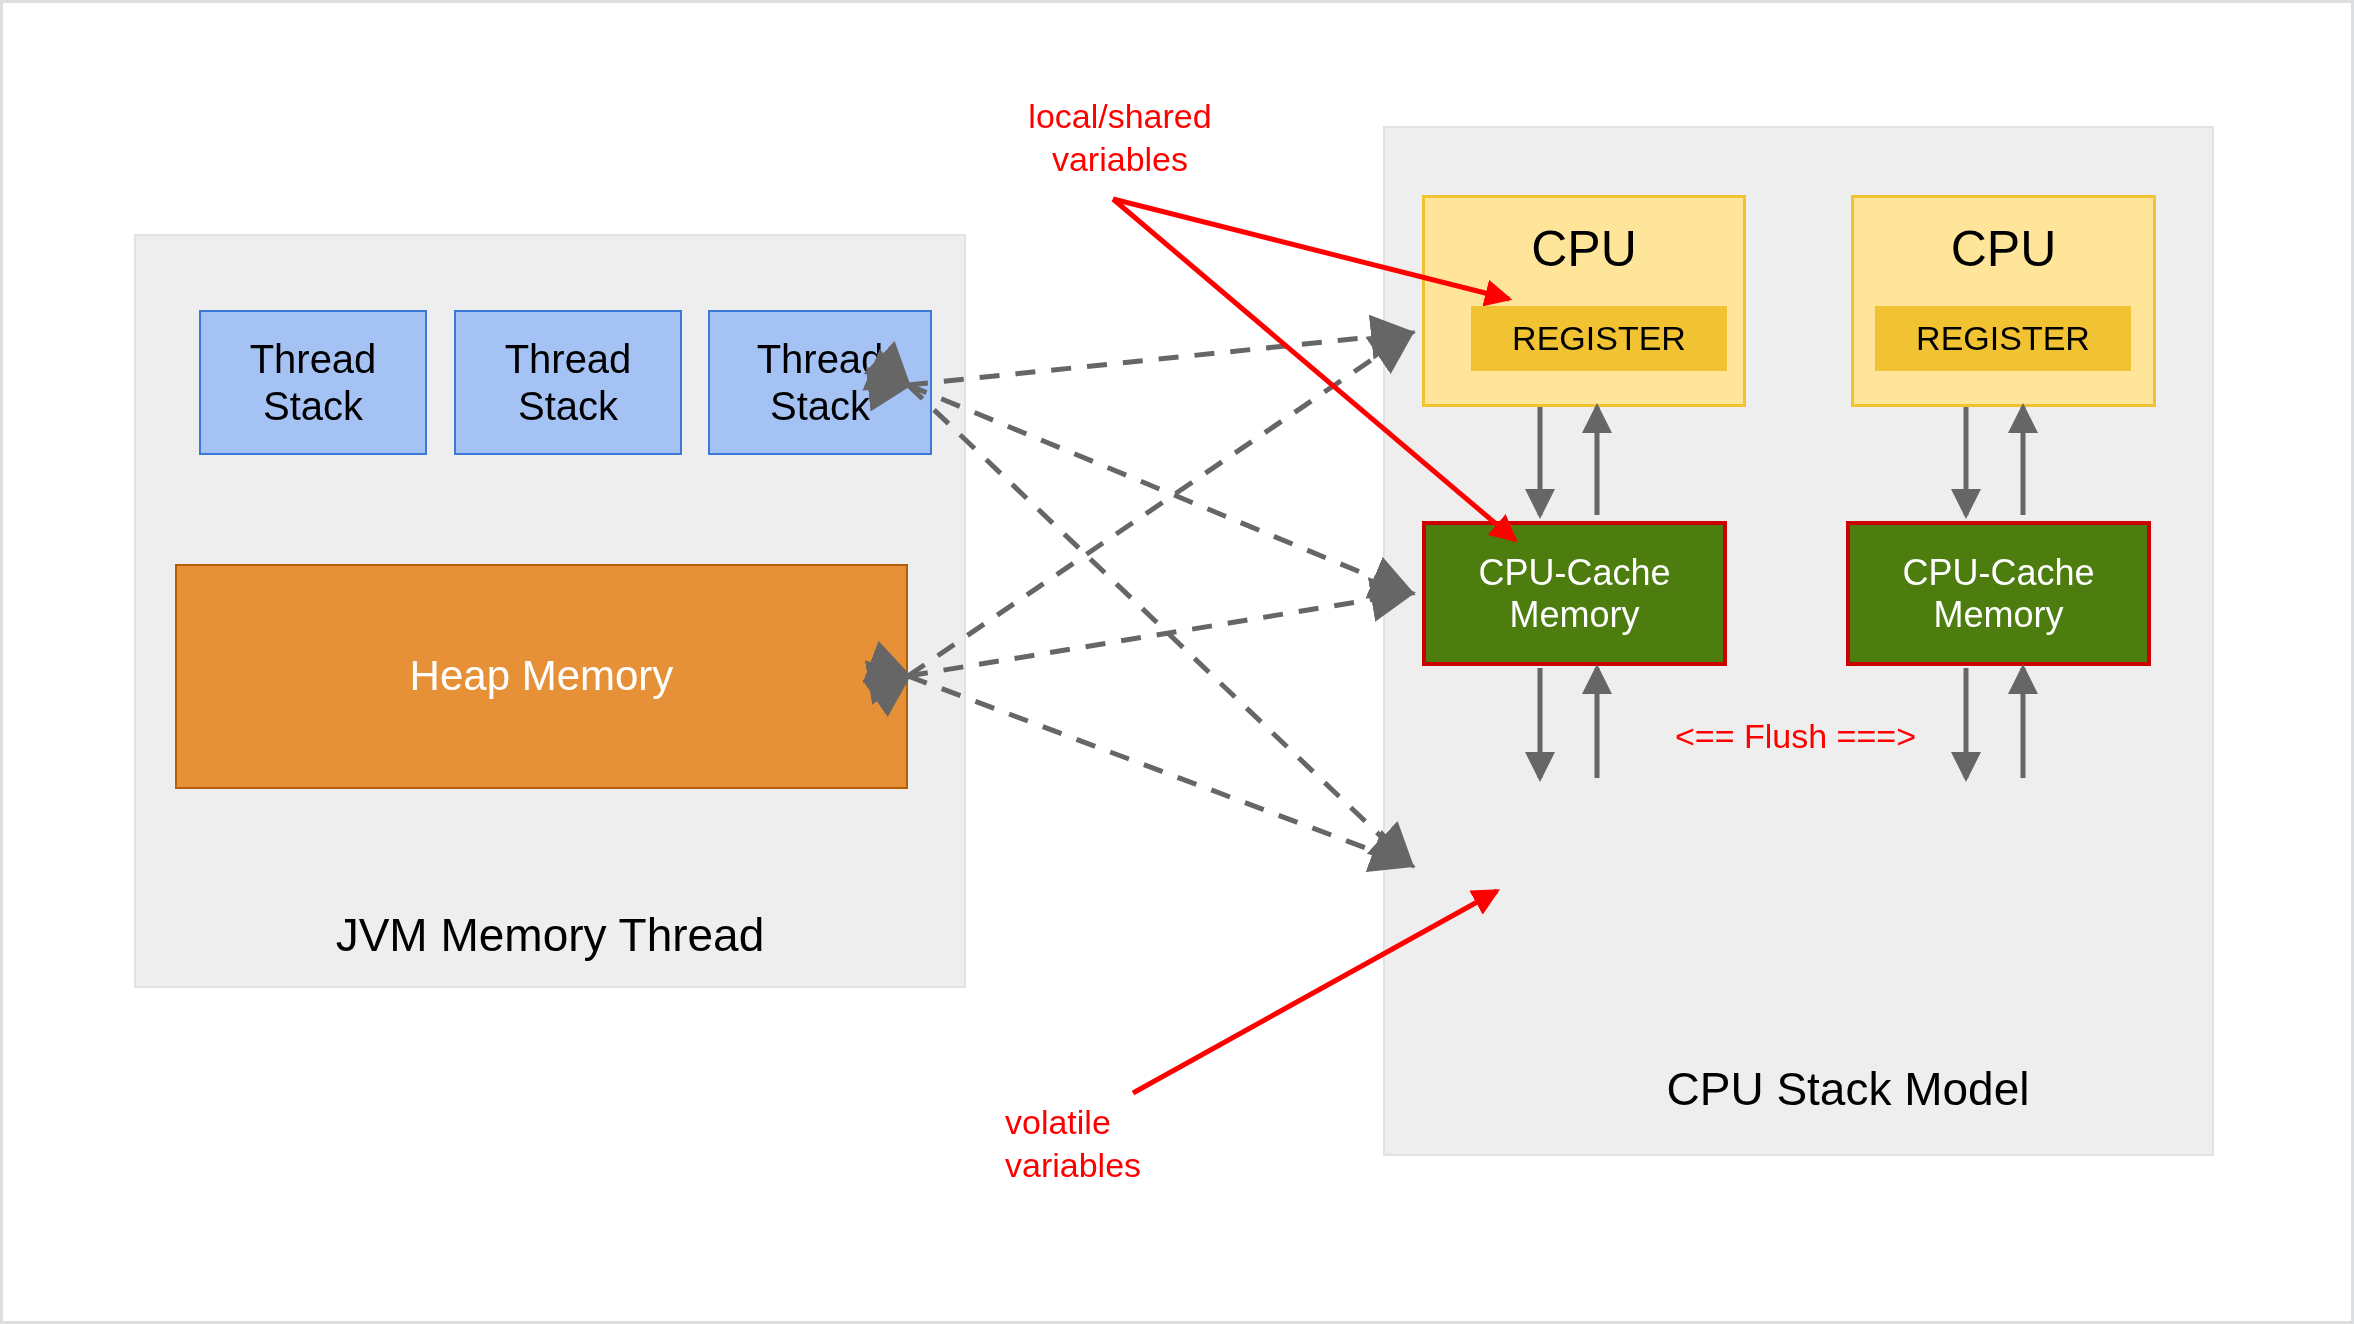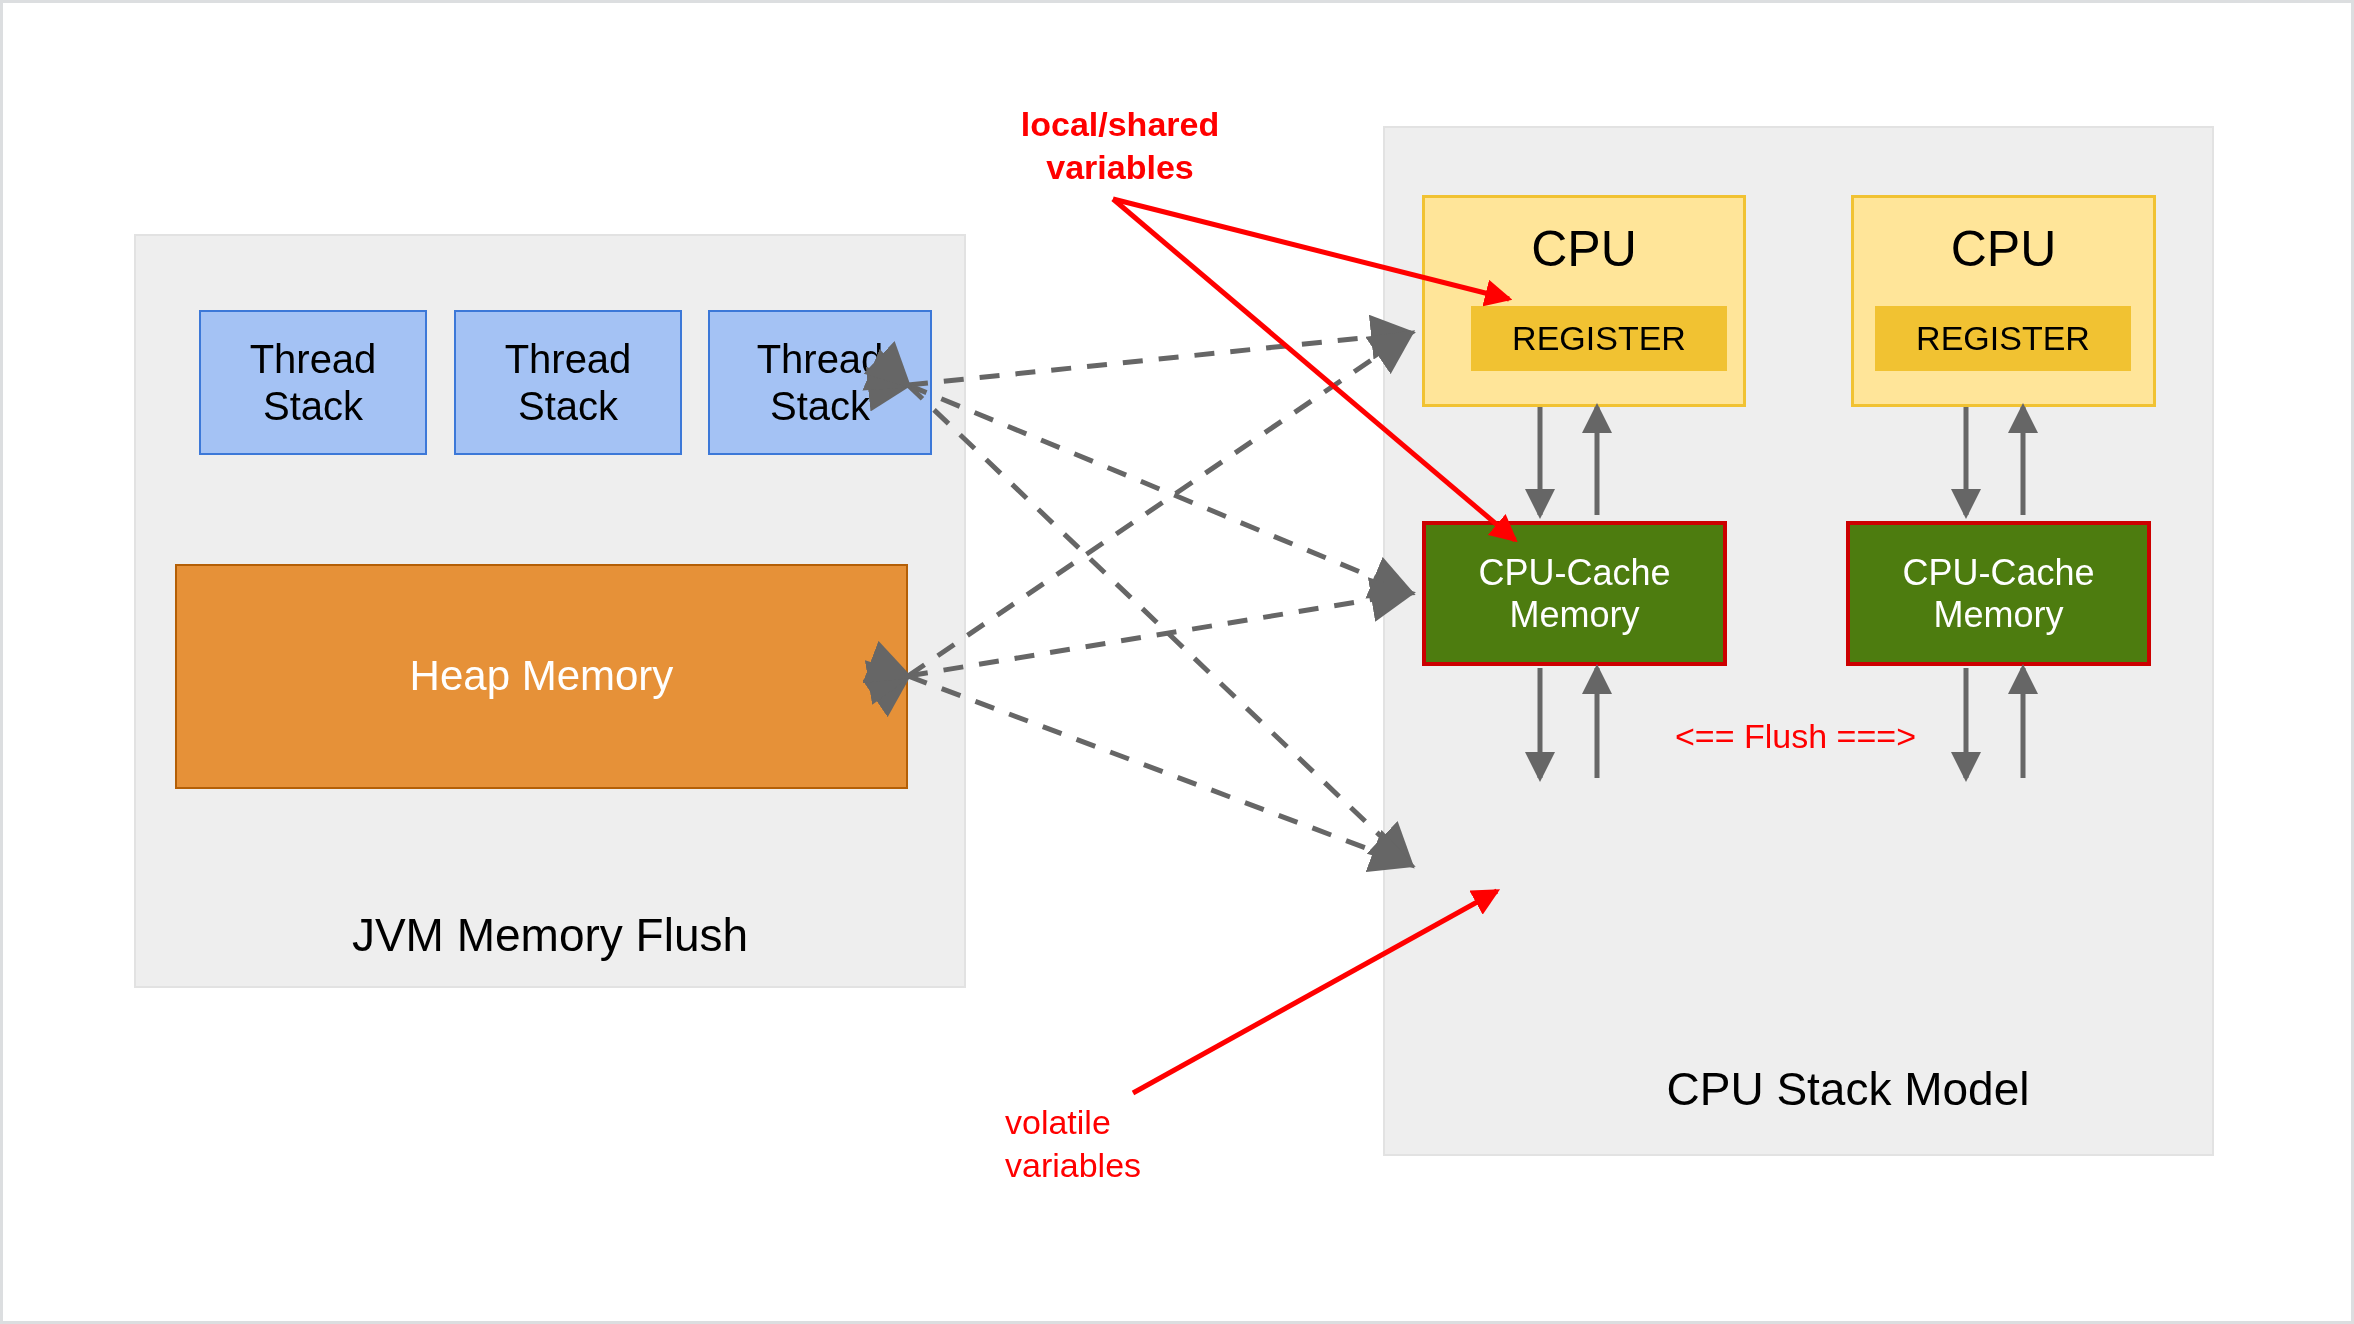--- a/index.html
+++ b/index.html
@@ -118,41 +118,41 @@
 
   <div class="box thread-stack" style="left: 172px; top: 307px; width: 228px; height: 145px; white-space: pre-line;">Thread
 Stack</div>
   <div class="box thread-stack" style="left: 427px; top: 307px; width: 228px; height: 145px; white-space: pre-line;">Thread
 Stack</div>
   <div class="box thread-stack" style="left: 681px; top: 307px; width: 224px; height: 145px; white-space: pre-line;">Thread
 Stack</div>
 
   <div class="box heap" style="left: 172px; top: 561px; width: 733px; height: 225px; white-space: pre-line;">Heap Memory</div>
 
-  <div class="panel-title jvm-title" style="left:131px; top:905px; width:832px;">JVM Memory Flush</div>
+  <div class="panel-title jvm-title" style="left:131px; top:905px; width:832px;">JVM Memory Thread</div>
 
   <div class="panel" style="left:1380px; top:123px; width:831px; height:1030px;"></div>
 
   <div class="box cpu" style="left: 1419px; top: 192px; width: 324px; height: 212px; white-space: pre-line;">CPU</div>
   <div class="register" style="left:1468px; top:303px; width:256px; height:65px;">REGISTER</div>
 
   <div class="box cpu" style="left: 1848px; top: 192px; width: 305px; height: 212px; white-space: pre-line;">CPU</div>
   <div class="register" style="left:1872px; top:303px; width:256px; height:65px;">REGISTER</div>
 
   <div class="box cache" style="left: 1419px; top: 518px; width: 305px; height: 145px; white-space: pre-line;">CPU-Cache
 Memory</div>
   <div class="box cache" style="left: 1843px; top: 518px; width: 305px; height: 145px; white-space: pre-line;">CPU-Cache
 Memory</div>
 
 
   <div class="flush-label" style="left:1672px; top:714px;">&lt;== Flush ===&gt;</div>
 
   <div class="panel-title cpu-title" style="left:1480px; top:1059px; width:730px; text-align:center;">CPU Stack Model</div>
 
-  <div class="note" style="left: 1002px; top: 100px; width: 230px; white-space: pre-line; font-weight: bold;">local/shared
+  <div class="note" style="left: 1002px; top: 92px; width: 230px; white-space: pre-line;">local/shared
 variables</div>
 
   <div class="note" style="left: 1002px; top: 1098px; width: 250px; text-align: left; white-space: pre-line;">volatile variables</div>
 
   <svg class="overlay" viewBox="0 0 2354 1324" xmlns="http://www.w3.org/2000/svg">
     <defs>
       <marker id="grayArrow" markerWidth="9" markerHeight="9" refX="8" refY="4.5" orient="auto" markerUnits="strokeWidth">
         <path d="M0,0 L9,4.5 L0,9 z" fill="#666666"></path>
       </marker>
       <marker id="grayArrowSolid" markerWidth="6" markerHeight="6" refX="5.2" refY="3" orient="auto" markerUnits="strokeWidth">

